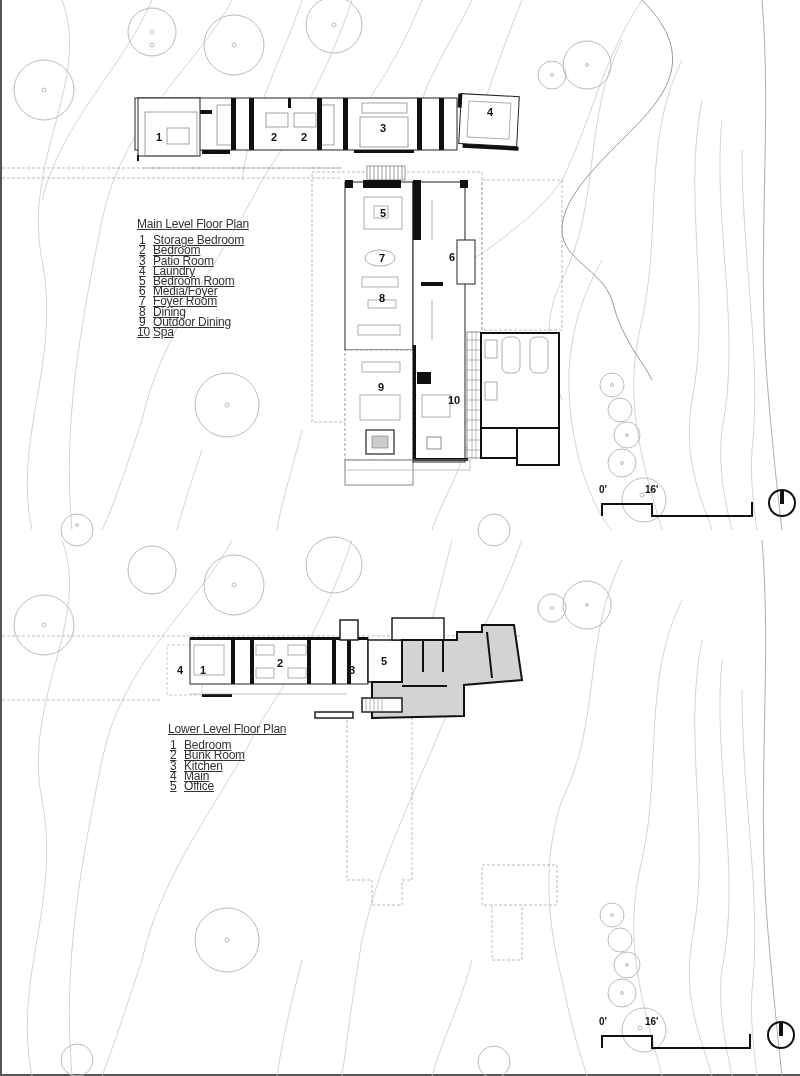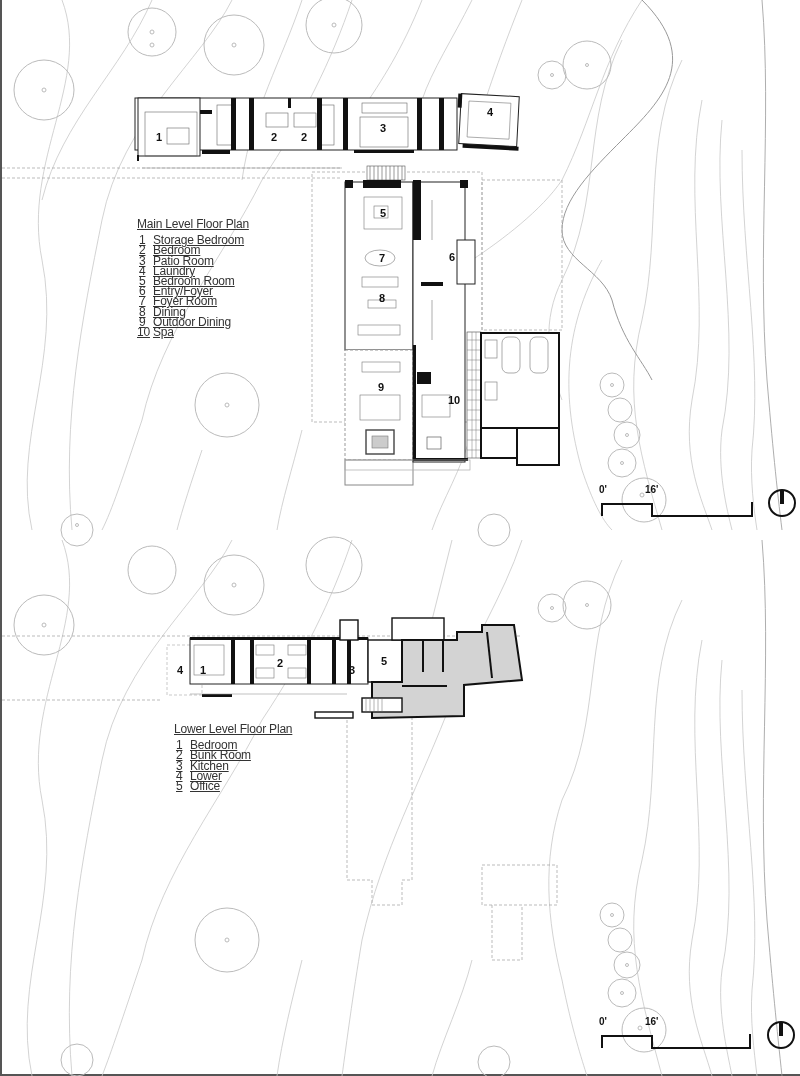--- a/index.html
+++ b/index.html
@@ -341,57 +341,57 @@
   <div class="row">
         <span class="num">4</span>
         <span>Laundry</span>
       </div>
   <div class="row">
         <span class="num">5</span>
         <span>Bedroom Room</span>
       </div>
   <div class="row">
         <span class="num">6</span>
-        <span>Entry/Foyer</span>
+        <span>Media/Foyer</span>
       </div>
   <div class="row">
         <span class="num">7</span>
         <span>Foyer Room</span>
       </div>
   <div class="row">
         <span class="num">8</span>
         <span>Dining</span>
       </div>
   <div class="row">
         <span class="num">9</span>
         <span>Outdoor Dining</span>
       </div>
   <div class="row">
         <span class="num" style="padding-left:0">10</span>
         <span>Spa</span>
       </div>
 </div>
 
-<div class="legend" style="left:172px;top:724px">
+<div class="legend" style="left:166px;top:724px">
   <div class="title">Lower Level Floor Plan</div>
   <div class="row">
         <span class="num">1</span>
         <span>Bedroom</span>
       </div>
   <div class="row">
         <span class="num">2</span>
         <span>Bunk Room</span>
       </div>
   <div class="row">
         <span class="num">3</span>
         <span>Kitchen</span>
       </div>
   <div class="row">
         <span class="num">4</span>
-        <span>Lower</span>
+        <span>Main</span>
       </div>
   <div class="row">
         <span class="num">5</span>
         <span>Office</span>
       </div>
 </div>
 
 <svg class="plan" width="800" height="1076" viewBox="0 0 800 1076">
   <g fill="none" stroke="#111" stroke-width="2">
     <polyline points="600,516 600,504 650,504 650,516 750,516 750,502"></polyline>

